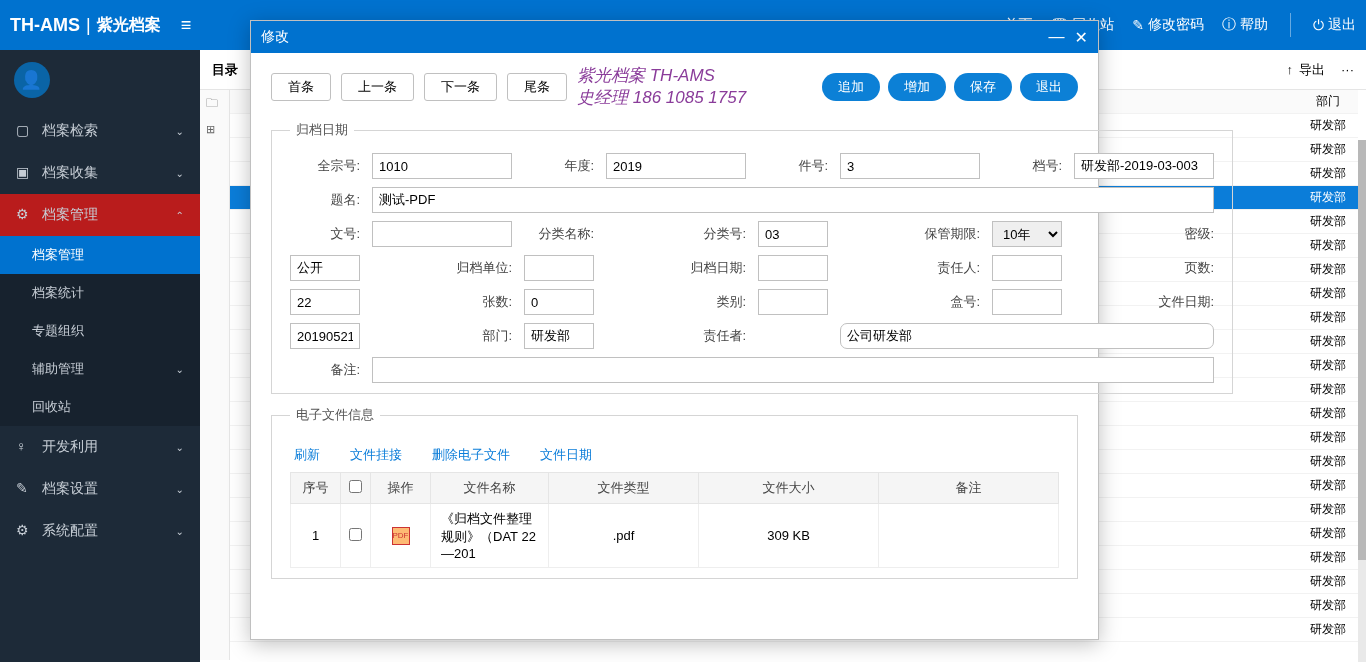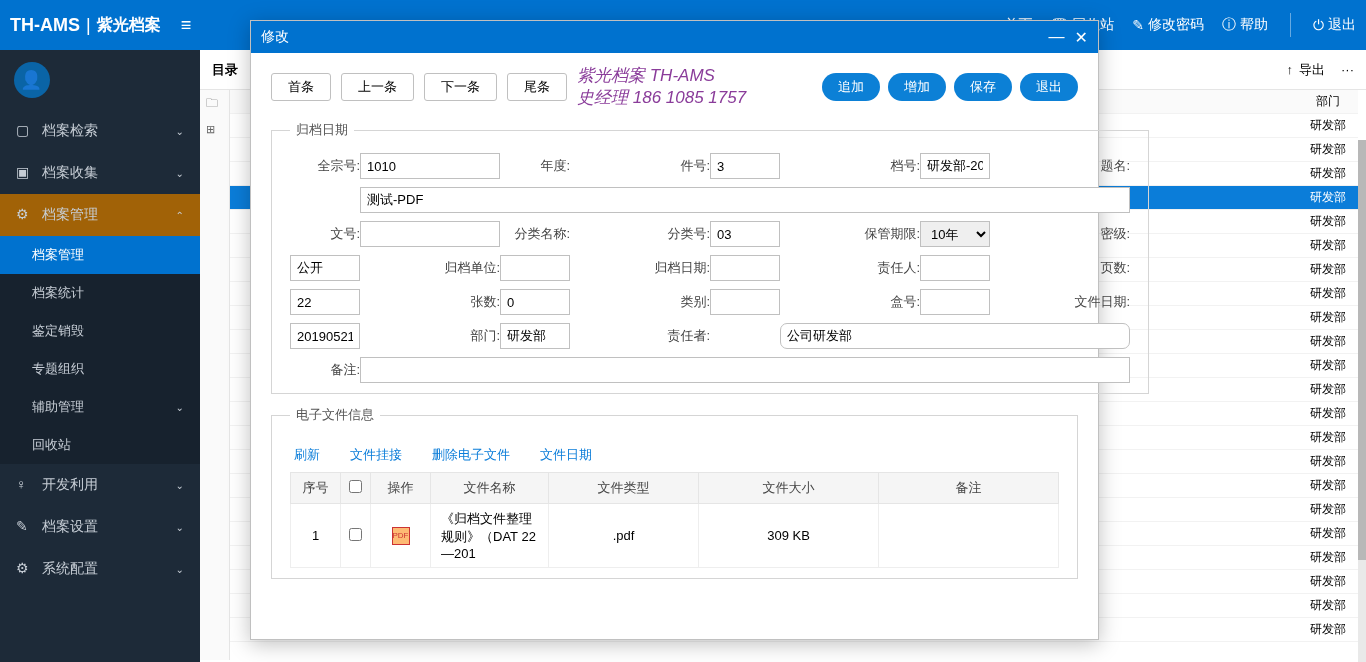--- a/index.html
+++ b/index.html
@@ -12,21 +12,21 @@
 .hamburger { margin-left: 20px; font-size: 18px; cursor: pointer; }
 .top-right { margin-left: auto; display: flex; align-items: center; gap: 18px; font-size: 14px; }
 .top-item { display: flex; align-items: center; gap: 4px; cursor: pointer; }
 .logout-sep { border-left: 1px solid rgba(255,255,255,0.4); height: 24px; margin: 0 4px; }
 
 .sidebar { position: absolute; top: 50px; left: 0; width: 200px; height: 612px; background: #1d2a38; color: #c7ced6; overflow-y: auto; }
 .user-block { display: flex; align-items: center; padding: 12px 14px; gap: 10px; }
 .avatar { width: 36px; height: 36px; background: #0a64a6; border-radius: 50%; display: flex; align-items: center; justify-content: center; font-size: 18px; }
 .user-text { font-size: 13px; line-height: 1.5; }
 .menu-item { display: flex; align-items: center; padding: 12px 16px; font-size: 14px; cursor: pointer; justify-content: space-between; }
-.menu-item.expanded { background: #a16207; }
+.menu-item.expanded { background: #b91c1c; }
 .menu-icon { width: 16px; display: inline-block; margin-right: 10px; }
 .menu-label { flex: 1; }
 .submenu { background: #17222e; }
 .sub-item { padding: 10px 16px 10px 32px; font-size: 13px; cursor: pointer; display: flex; justify-content: space-between; align-items: center; }
 .sub-item.active { background: #0072cf; color: #fff; }
 .chev { font-size: 10px; }
 
 .content { position: absolute; top: 50px; left: 200px; right: 0; bottom: 0; background: #fff; }
 .content-header { height: 40px; display: flex; align-items: center; border-bottom: 1px solid #e5e5e5; padding: 0 12px; font-size: 13px; }
 .export-group { margin-left: auto; display: flex; gap: 6px; align-items: center; cursor: pointer; }
@@ -43,21 +43,21 @@
 .modal-title-actions span { cursor: pointer; font-size: 16px; }
 .modal-body { padding: 12px 20px; }
 .nav-row { display: flex; align-items: center; gap: 10px; }
 .nav-btn { border: 1px solid #c0c0c0; background: #fff; padding: 4px 16px; font-size: 13px; border-radius: 3px; cursor: pointer; }
 .watermark { font-family: "STKaiti", KaiTi, serif; font-style: italic; color: #8a3c9a; font-size: 17px; line-height: 1.3; }
 .action-btns { margin-left: auto; display: flex; gap: 8px; }
 .act-btn { background: #0c80d6; color: #fff; border: none; padding: 5px 16px; font-size: 13px; border-radius: 14px; cursor: pointer; }
 
 fieldset { border: 1px solid #d5d5d5; margin-top: 12px; padding: 14px 18px 10px 18px; }
 legend { font-size: 13px; color: #555; padding: 0 6px; }
-.form-grid { display: grid; grid-template-columns: 70px 140px 70px 140px 70px 140px 70px 140px; gap: 8px 0; align-items: center; font-size: 13px; }
+.form-grid { display: grid; grid-template-columns: 70px 140px 70px 140px 70px 140px 70px 140px; gap: 8px 12px; align-items: center; font-size: 13px; }
 .form-grid label { text-align: right; color: #444; }
 .form-grid input, .form-grid select { height: 26px; border: 1px solid #c0c0c0; padding: 0 6px; font-size: 13px; width: 100%; }
 .full-span { grid-column: 2 / 9; }
 .title-input { grid-column: 2 / 9; }
 
 .efile-actions { display: flex; gap: 30px; padding: 8px 4px; font-size: 13px; }
 .efile-actions a { color: #0b7dd9; text-decoration: none; cursor: pointer; }
 .efile-table { width: 100%; border-collapse: collapse; font-size: 13px; }
 .efile-table th { background: #f5f5f5; border: 1px solid #e5e5e5; padding: 6px; font-weight: normal; color: #444; }
 .efile-table td { border: 1px solid #eee; padding: 6px; text-align: center; }
@@ -119,23 +119,20 @@
   <div class="menu-item expanded">
       <span><span class="menu-icon">⚙</span><span class="menu-label">档案管理</span></span>
       <span class="chev">⌃</span>
     </div>
   <div class="submenu">
     <div class="sub-item active">
         <span>档案管理</span>
       </div>
     <div class="sub-item">
         <span>档案统计</span>
-      </div>
-    <div class="sub-item">
-        <span>鉴定销毁</span>
       </div>
     <div class="sub-item">
         <span>专题组织</span>
       </div>
     <div class="sub-item">
         <span>辅助管理</span>
         <span class="chev">⌄</span>
       </div>
     <div class="sub-item">
         <span>回收站</span>
@@ -270,20 +267,21 @@
         <button class="act-btn">退出</button>
       </div>
     </div>
 
     <fieldset>
       <legend>归档日期</legend>
       <div class="form-grid">
         <label>全宗号:</label>
         <input value="1010" style="">
         <label>年度:</label>
+        <input value="2019" style="">
         <label>件号:</label>
         <input value="3" style="">
         <label>档号:</label>
         <input value="研发部-2019-03-003" style="">
 
         <label>题名:</label>
         <input class="title-input" value="测试-PDF" style="">
 
         <label>文号:</label>
         <input value="" style="">

